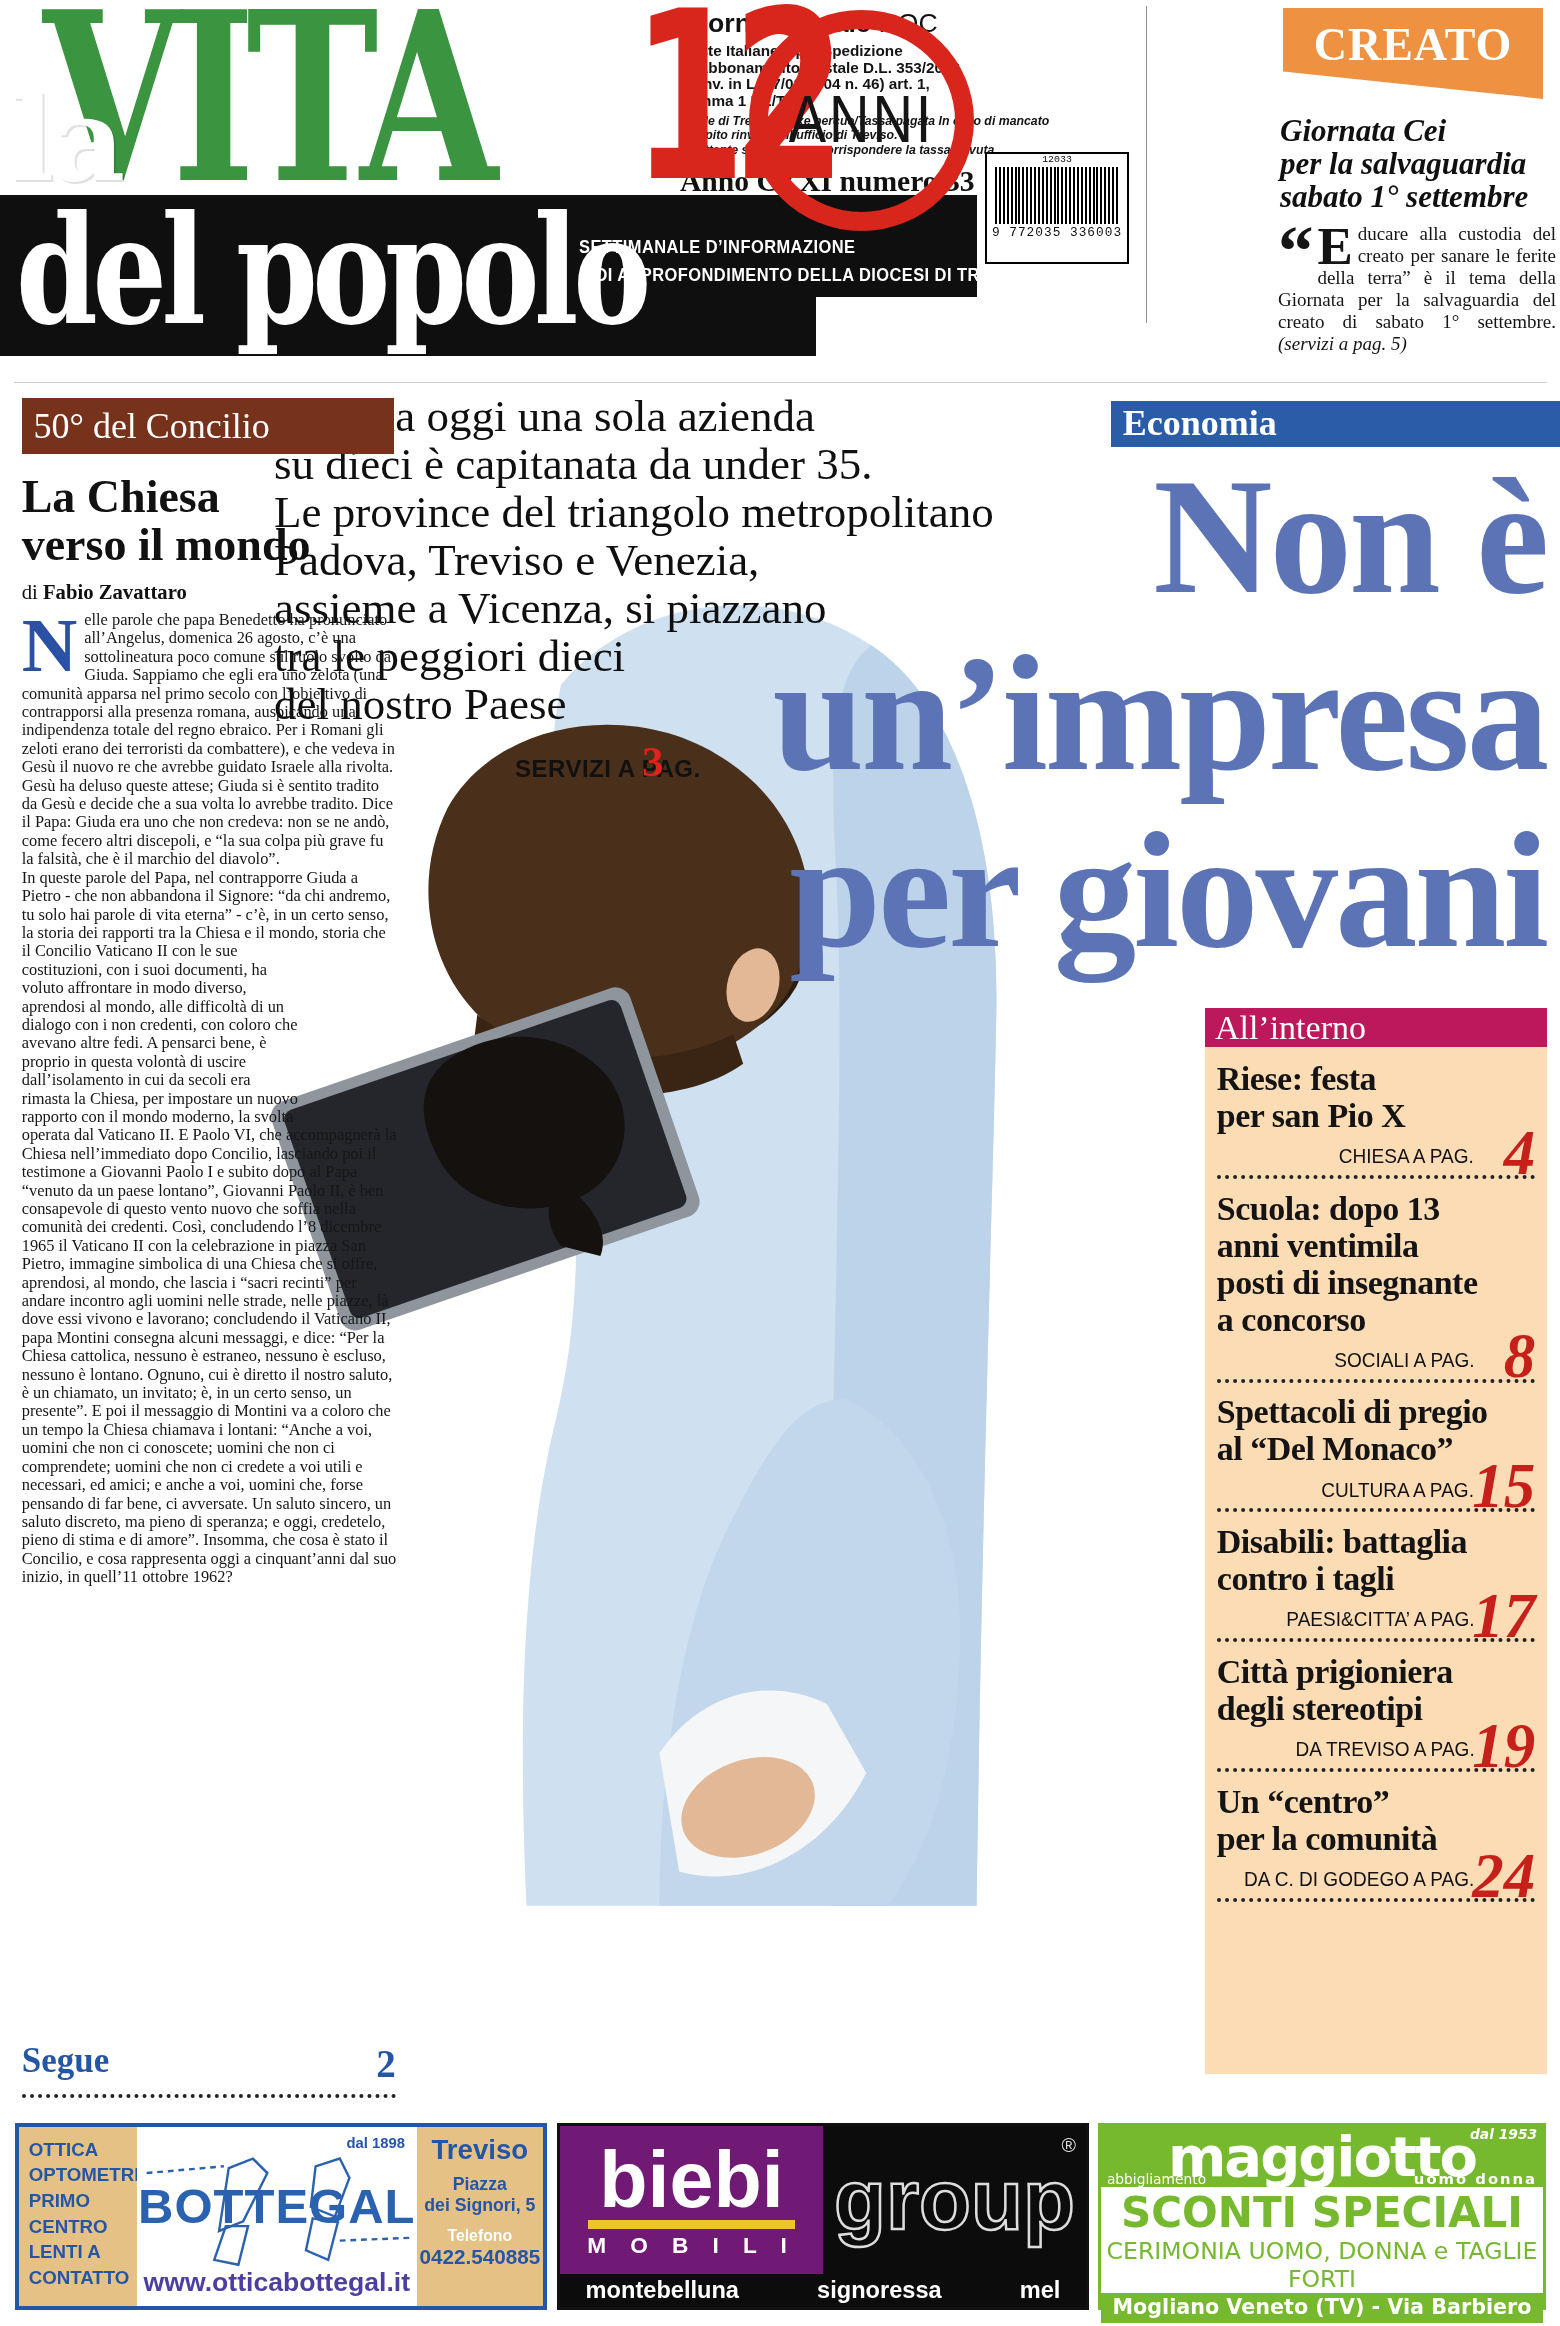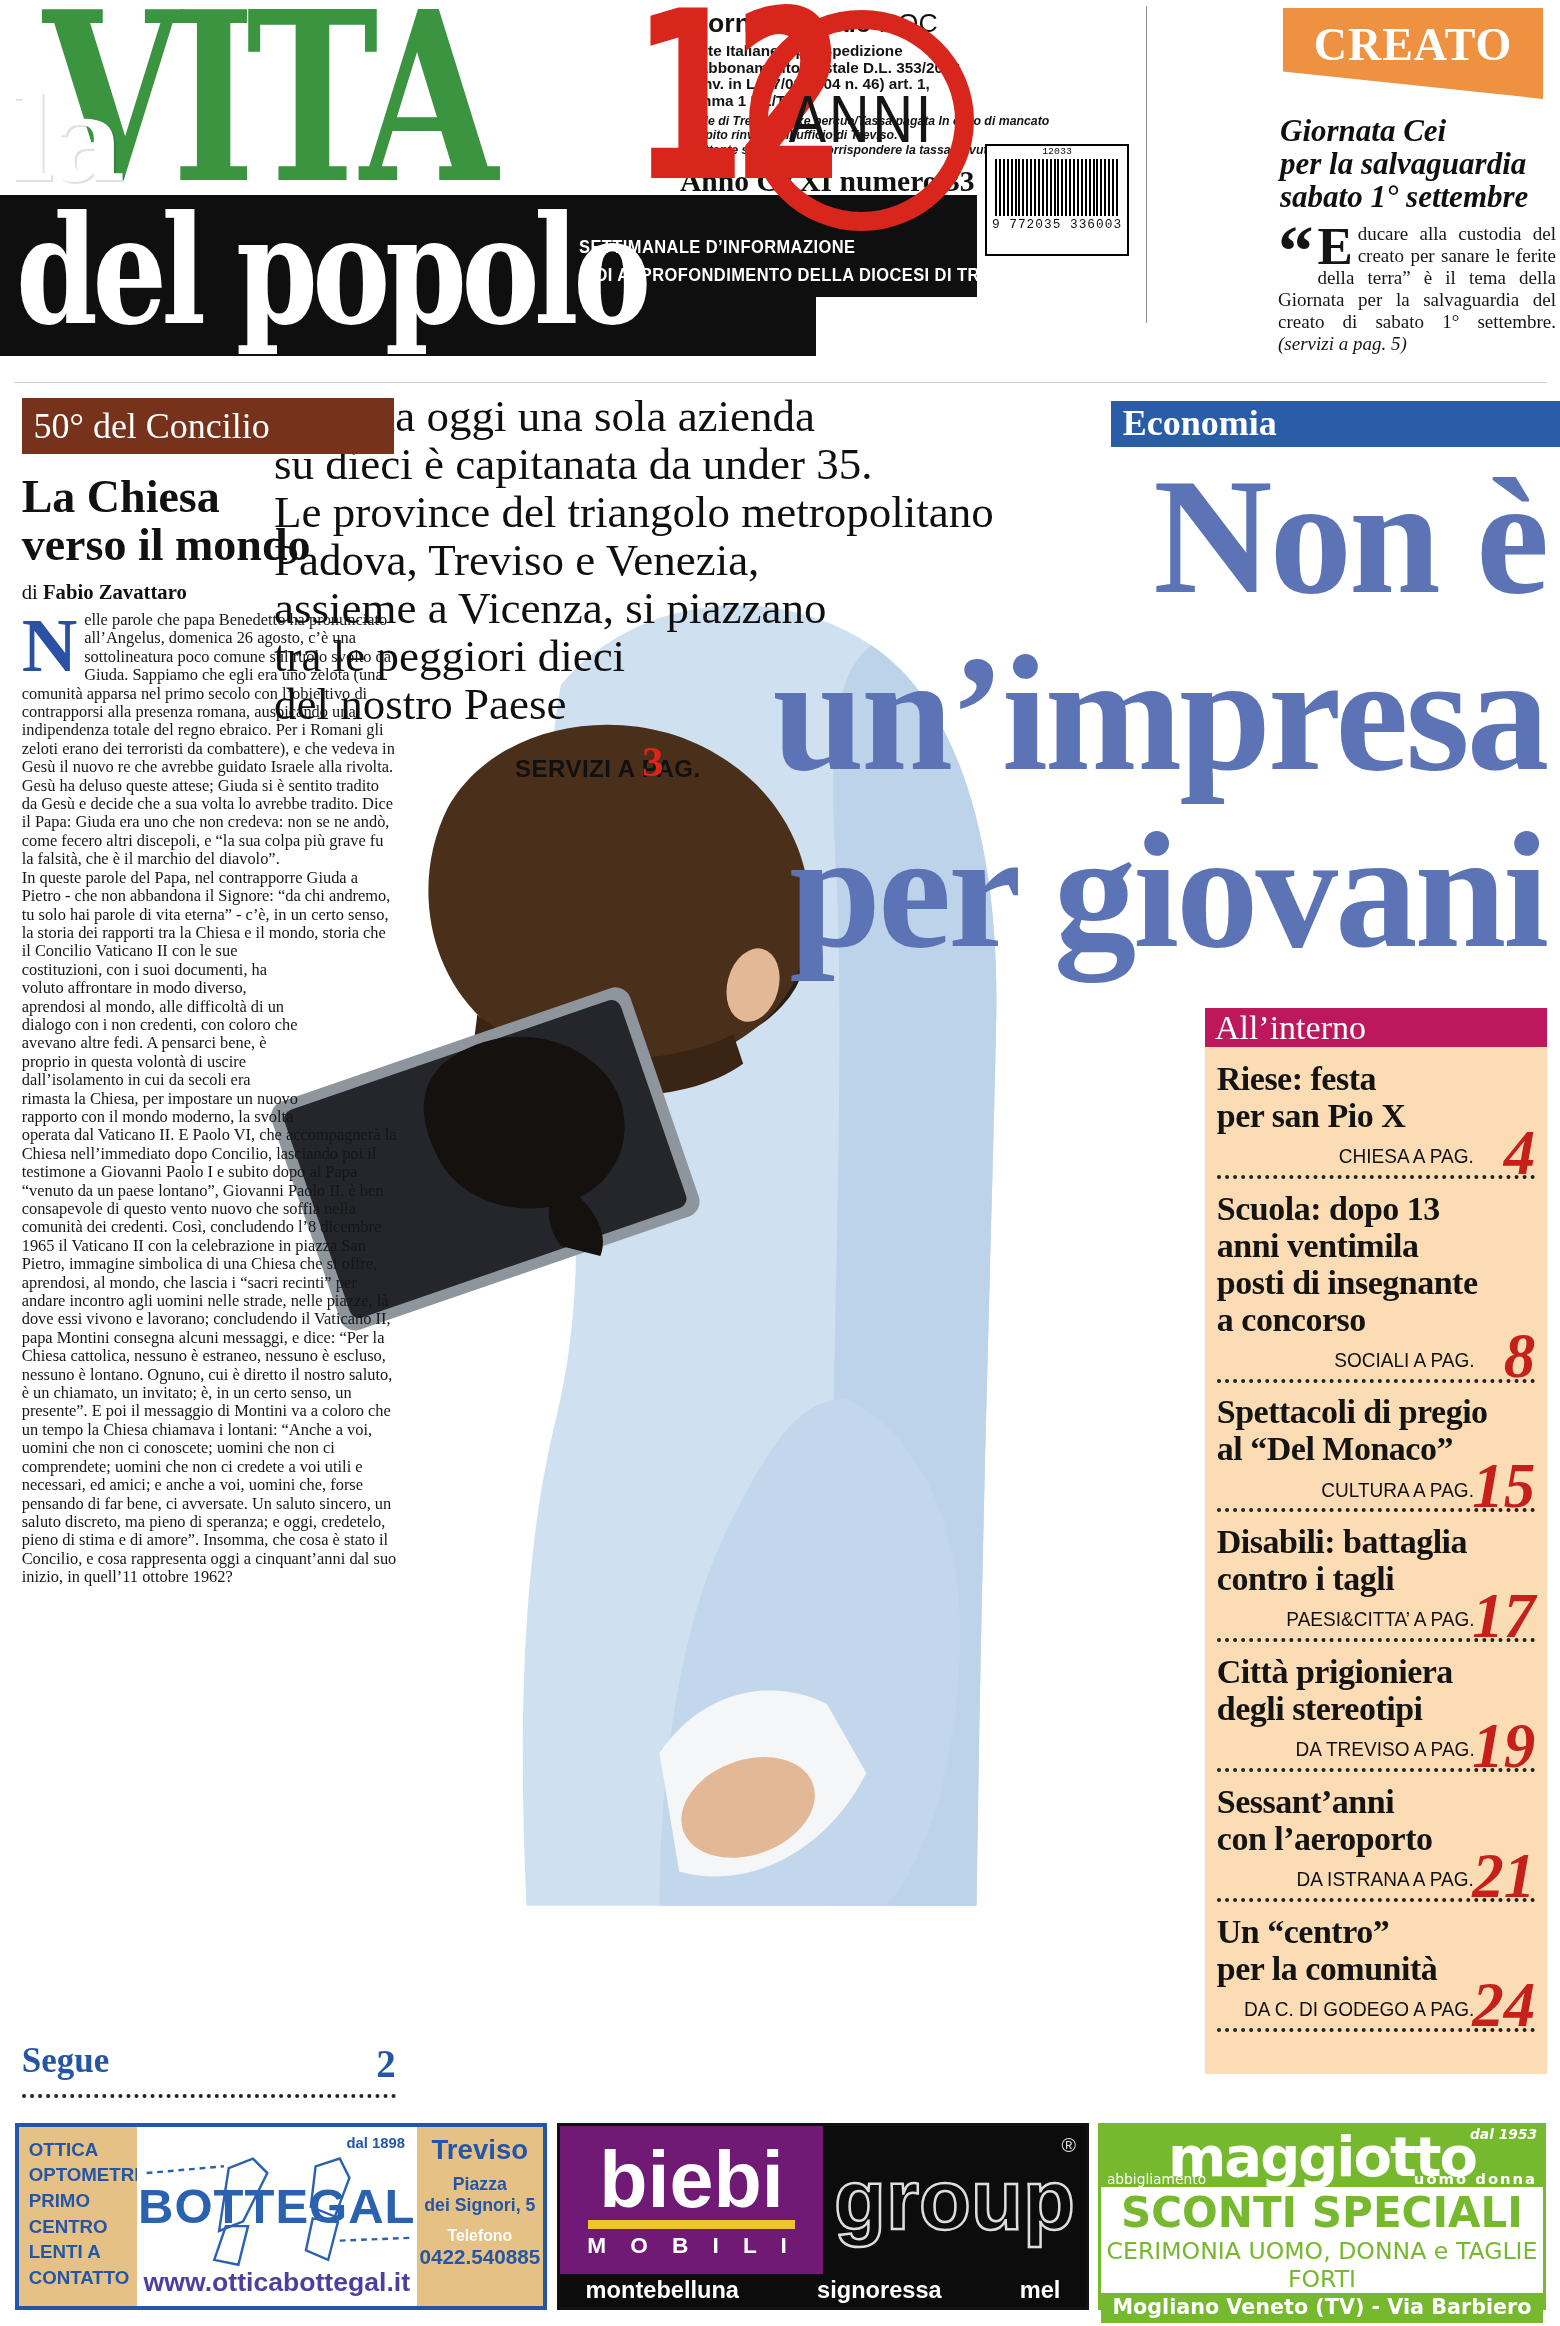--- a/index.html
+++ b/index.html
@@ -31,21 +31,21 @@
   .ginfo-kicker b{font-weight:bold;} .ginfo-kicker .roc{font-weight:normal;margin-left:7.9px;}
   .postal{left:680px;top:43px;font-family:"Liberation Sans",sans-serif;font-weight:bold;
           font-size:15.3px;line-height:16.7px;color:#141414;}
   .postal-sm{left:680px;top:114px;font-family:"Liberation Sans",sans-serif;font-weight:bold;font-style:italic;
              font-size:12.3px;line-height:14.3px;color:#141414;}
   .anno{left:680px;top:165px;font-weight:bold;font-size:29.6px;}
   .dateln{left:680px;top:199px;font-weight:bold;font-size:29.6px;}
   .contiene{left:680px;top:236px;font-size:20.7px;}
   .price{left:680px;top:258px;width:246px;text-align:right;font-weight:bold;font-size:30.5px;}
 
-  .bcbox{left:985px;top:144px;width:140px;height:108px;border:2px solid #000;background:#fff;z-index:3;
+  .bcbox{left:985px;top:152px;width:140px;height:108px;border:2px solid #000;background:#fff;z-index:3;
          display:flex;flex-direction:column;align-items:stretch;}
   .bctop{font-family:"Liberation Mono",monospace;font-size:9.9px;text-align:center;line-height:11.8px;}
   .bars{height:57px;margin:1px 7.9px 0 7.9px;background:repeating-linear-gradient(90deg,#000 0 2px,#fff 2px 3.9px);}
   .bcnum{font-family:"Liberation Mono",monospace;font-size:12.8px;text-align:center;letter-spacing:1px;line-height:17.7px;}
 
   .vdiv{left:1146px;top:5.9px;width:1px;height:317px;background:#8f8f8f;}
 
   
   .creato-tag{left:1283px;top:7.9px;width:260px;height:91px;background:#ee9140;
               clip-path:polygon(0 0,100% 0,100% 100%,0 70%);z-index:2;text-align:center;}
@@ -304,29 +304,20 @@
       <div class="it-item">
         <div class="it-title pre">Città prigioniera
 degli stereotipi</div>
         <div class="it-meta">
           <span class="it-lbl">DA TREVISO A PAG.</span>
           <span class="it-pg">19</span>
         </div>
         <div class="it-dots"></div>
       </div>
       <div class="it-item">
-        <div class="it-title pre">Sessant’anni
-con l’aeroporto</div>
-        <div class="it-meta">
-          <span class="it-lbl">DA ISTRANA A PAG.</span>
-          <span class="it-pg">21</span>
-        </div>
-        <div class="it-dots"></div>
-      </div>
-      <div class="it-item">
         <div class="it-title pre">Un “centro”
 per la comunità</div>
         <div class="it-meta">
           <span class="it-lbl">DA C. DI GODEGO A PAG.</span>
           <span class="it-pg">24</span>
         </div>
         <div class="it-dots"></div>
       </div>
     </div>
   </div>

